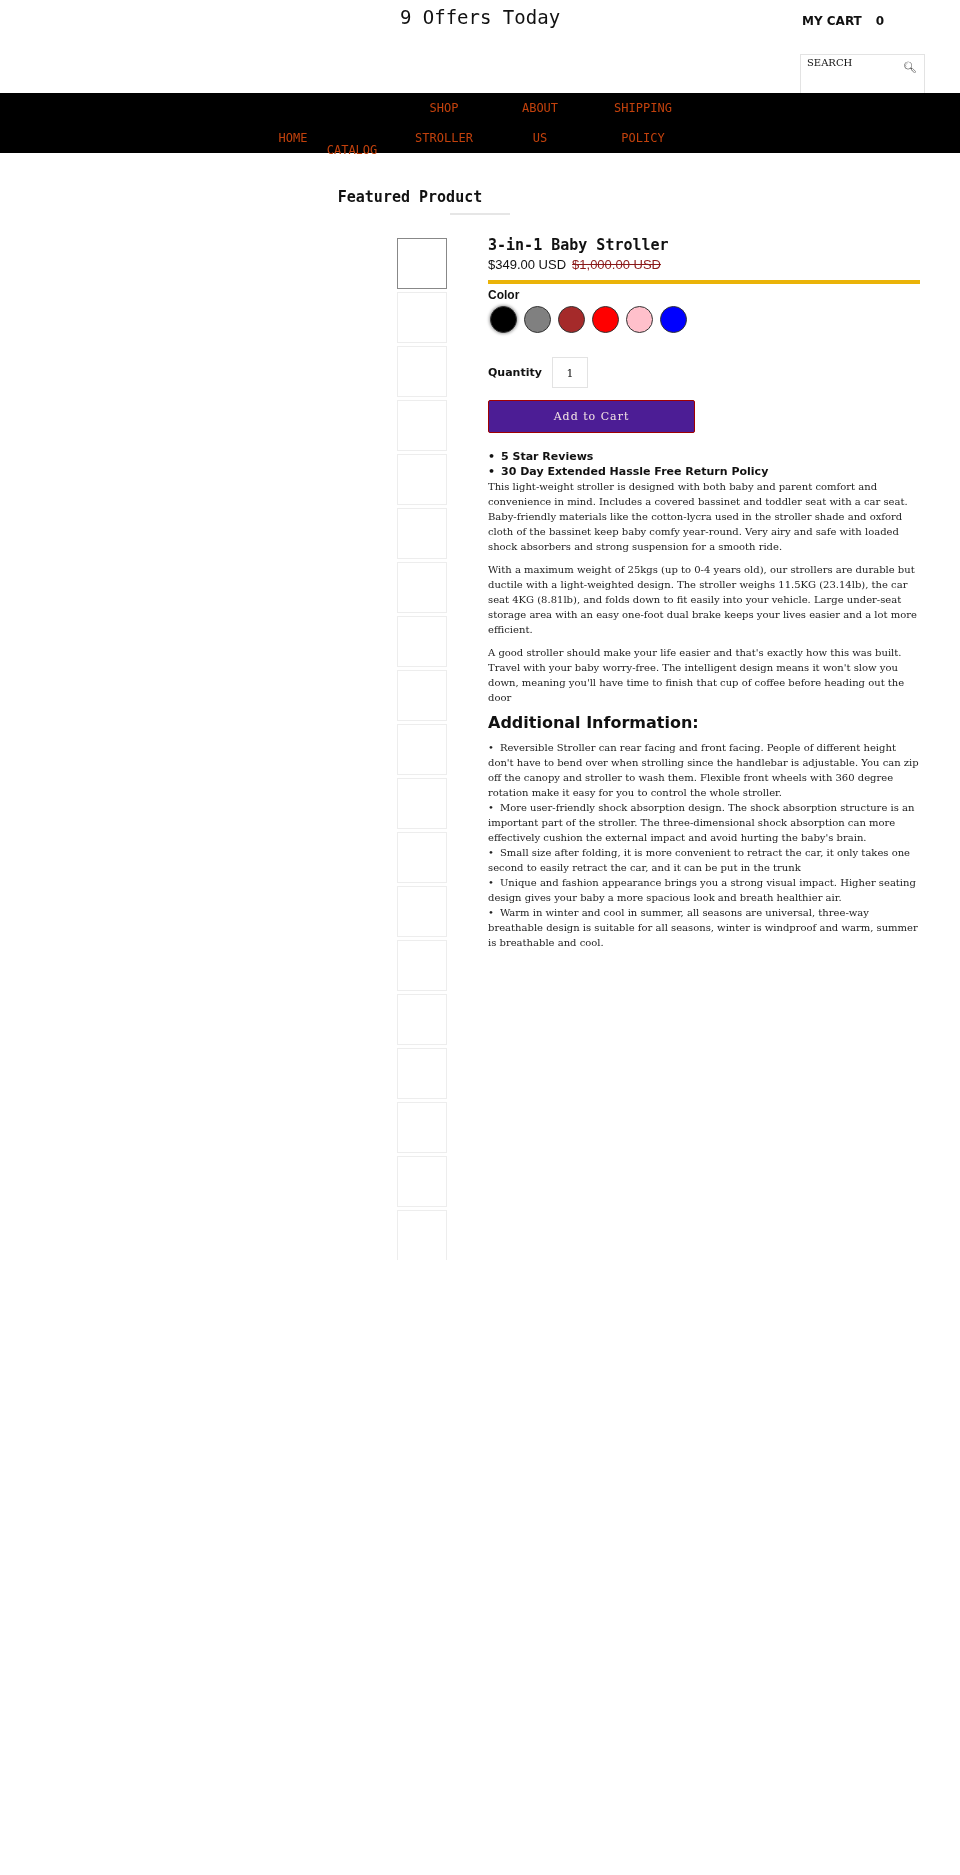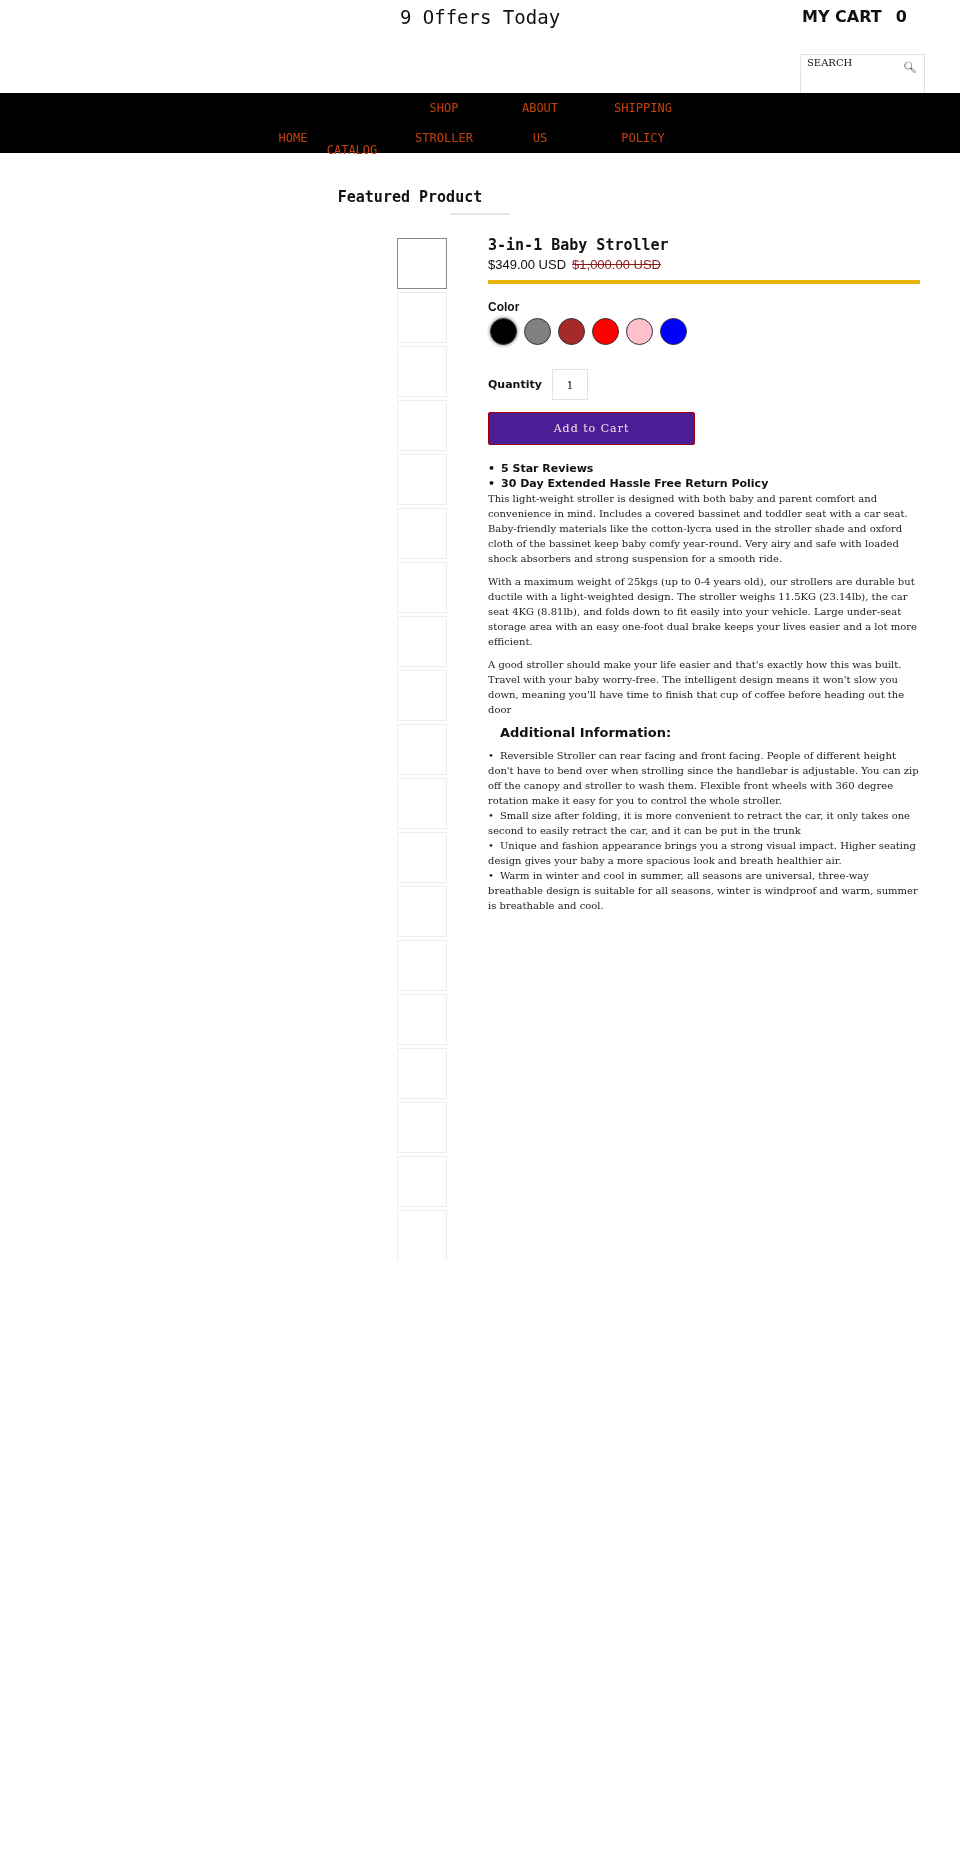--- a/index.html
+++ b/index.html
@@ -1,22 +1,22 @@
 <!DOCTYPE html>
 <html><head>
 <meta charset="utf-8">
 <style>
   * { box-sizing: border-box; margin: 0; padding: 0; }
   html, body { width: 960px; height: 1875px; background: #ffffff; overflow: hidden; }
   body { position: relative; font-family: "DejaVu Serif", serif; color: #111; }
 
   .site-title { position: absolute; left: 0; width: 960px; top: 6px; text-align: center;
     font-family: "DejaVu Sans Mono", monospace; font-size: 19px; color: #111; }
-  .cart { position: absolute; left: 802px; top: 7px; font-family: "DejaVu Sans", sans-serif;
-    font-size: 16px; font-weight: bold; color: #111; }
+  .cart { position: absolute; left: 802px; top: 14px; font-family: "DejaVu Sans", sans-serif;
+    font-size: 12px; font-weight: bold; color: #111; }
   .cart .count { margin-left: 14px; }
   .search { position: absolute; left: 800px; top: 54px; width: 125px; height: 43px;
     border: 1px solid #e3e3e3; background: #fff; }
   .search .label { position: absolute; left: 6px; top: 2px; font-family: "DejaVu Serif", serif;
     font-size: 10px; color: #111; }
   .search .icon { position: absolute; left: 102px; top: 6px; font-size: 11px; color: #333; }
 
   .nav { position: absolute; left: 0; top: 93px; width: 960px; height: 60px; background: #000; }
   .nav-item { position: absolute; color: #c2410c; font-family: "DejaVu Sans Mono", monospace;
     font-size: 12px; text-align: center; line-height: 30px; cursor: pointer; }
@@ -27,36 +27,36 @@
 
   .thumbs { position: absolute; left: 397px; top: 238px; width: 50px; height: 1022px; overflow: hidden; }
   .thumb { width: 50px; height: 51px; border: 1px solid #ededed; margin-bottom: 3px; background: #fff; }
   .thumb.active { border: 1px solid #888; }
 
   .product { position: absolute; left: 488px; top: 236px; width: 432px; }
   .p-title { font-family: "DejaVu Sans Mono", monospace; font-weight: bold; font-size: 15px; color: #111; }
   .price-row { margin-top: 3px; font-family: "Liberation Sans", sans-serif; font-size: 13px; color: #111;
     padding-bottom: 8px; border-bottom: 4px solid #eab308; }
   .price-old { color: #8b1a1a; text-decoration: line-through; margin-left: 6px; }
-  .color-label { margin-top: 16px; font-family: "Liberation Sans", sans-serif; font-weight: bold; font-size: 12px; }
+  .color-label { margin-top: 4px; font-family: "Liberation Sans", sans-serif; font-weight: bold; font-size: 12px; }
   .swatches { margin-top: 4px; display: flex; gap: 7px; padding-left: 2px; }
   .swatch { width: 27px; height: 27px; border-radius: 50%; border: 1px solid #333; cursor: pointer; }
   .swatch.selected { box-shadow: 0 0 3px 1px #aaa; }
   .qty-row { margin-top: 24px; display: flex; align-items: center; }
   .qty-label { font-family: "DejaVu Sans", sans-serif; font-weight: bold; font-size: 11px; }
   .qty-input { margin-left: 10px; width: 36px; height: 31px; border: 1px solid #e3e3e3; text-align: center;
     font-family: "DejaVu Serif", serif; font-size: 11px; line-height: 31px; }
   .add-cart { margin-top: 12px; width: 207px; height: 33px; background: #4c1d95; border: 1px solid #a00000;
     border-radius: 2px; color: #f5e5e5; font-family: "DejaVu Serif", serif; font-size: 11px; letter-spacing: 1px;
     text-align: center; line-height: 31px; cursor: pointer; }
   .highlights { margin-top: 16px; list-style: none; font-family: "DejaVu Sans", sans-serif; font-weight: bold; font-size: 11px; }
   .highlights li { line-height: 15px; }
   .highlights li::before { content: "\2022"; margin-right: 6px; }
   .desc p { font-family: "DejaVu Serif", serif; font-size: 10px; line-height: 15px; color: #222; margin-bottom: 8px; }
-  .add-info { font-family: "DejaVu Sans", sans-serif; font-weight: bold; font-size: 13px; margin: 4px 0 8px 12px; }
+  .add-info { font-family: "DejaVu Sans", sans-serif; font-weight: bold; font-size: 16px; margin: 4px 0 8px 0; }
   .bullets { list-style: none; font-family: "DejaVu Serif", serif; font-size: 10px; line-height: 15px; color: #222; }
   .bullets li::before { content: "\2022"; margin-right: 6px; }
 </style>
 </head>
 <body>
 
 <div class="site-title">9 Offers Today</div>
 
 <div class="cart">
   <span>MY CART</span><span class="count">0</span>
@@ -145,17 +145,18 @@
 
   <div class="desc">
     <p>This light-weight stroller is designed with both baby and parent comfort and convenience in mind. Includes a covered bassinet and toddler seat with a car seat. Baby-friendly materials like the cotton-lycra used in the stroller shade and oxford cloth of the bassinet keep baby comfy year-round. Very airy and safe with loaded shock absorbers and strong suspension for a smooth ride.</p>
     <p>With a maximum weight of 25kgs (up to 0-4 years old), our strollers are durable but ductile with a light-weighted design. The stroller weighs 11.5KG (23.14lb), the car seat 4KG (8.81lb), and folds down to fit easily into your vehicle. Large under-seat storage area with an easy one-foot dual brake keeps your lives easier and a lot more efficient.</p>
     <p>A good stroller should make your life easier and that's exactly how this was built. Travel with your baby worry-free. The intelligent design means it won't slow you down, meaning you'll have time to finish that cup of coffee before heading out the door</p>
   </div>
 
   <div class="add-info">Additional Information:</div>
   <ul class="bullets">
     <li>Reversible Stroller can rear facing and front facing. People of different height don't have to bend over when strolling since the handlebar is adjustable. You can zip off the canopy and stroller to wash them. Flexible front wheels with 360 degree rotation make it easy for you to control the whole stroller.</li>
+    <li>More user-friendly shock absorption design. The shock absorption structure is an important part of the stroller. The three-dimensional shock absorption can more effectively cushion the external impact and avoid hurting the baby's brain.</li>
     <li>Small size after folding, it is more convenient to retract the car, it only takes one second to easily retract the car, and it can be put in the trunk</li>
     <li>Unique and fashion appearance brings you a strong visual impact. Higher seating design gives your baby a more spacious look and breath healthier air.</li>
     <li>Warm in winter and cool in summer, all seasons are universal, three-way breathable design is suitable for all seasons, winter is windproof and warm, summer is breathable and cool.</li>
   </ul>
 </div>
 
 </body></html>

